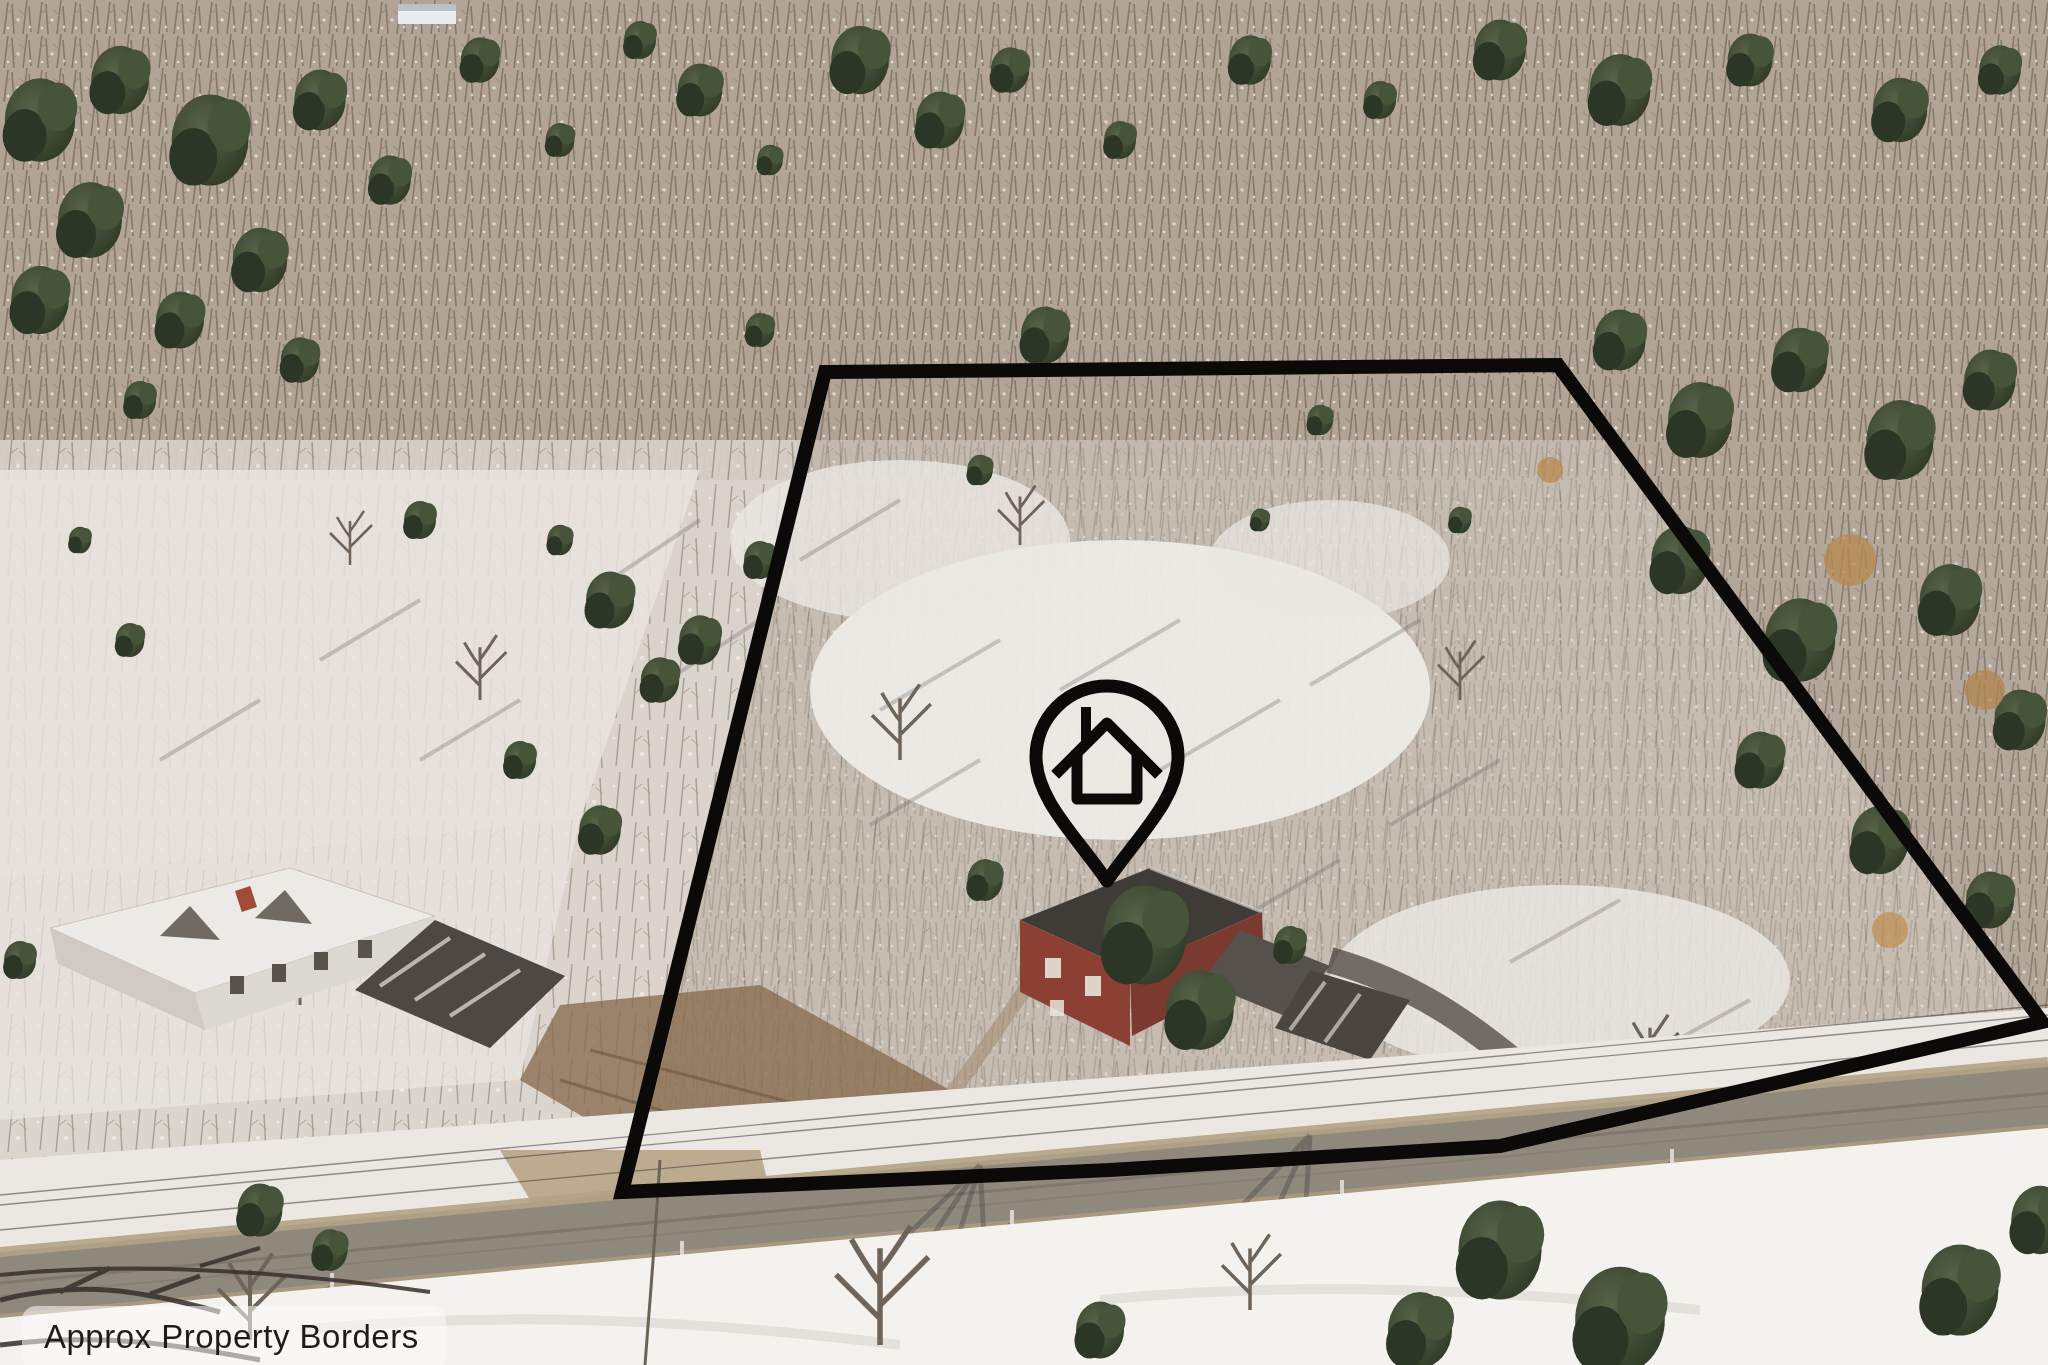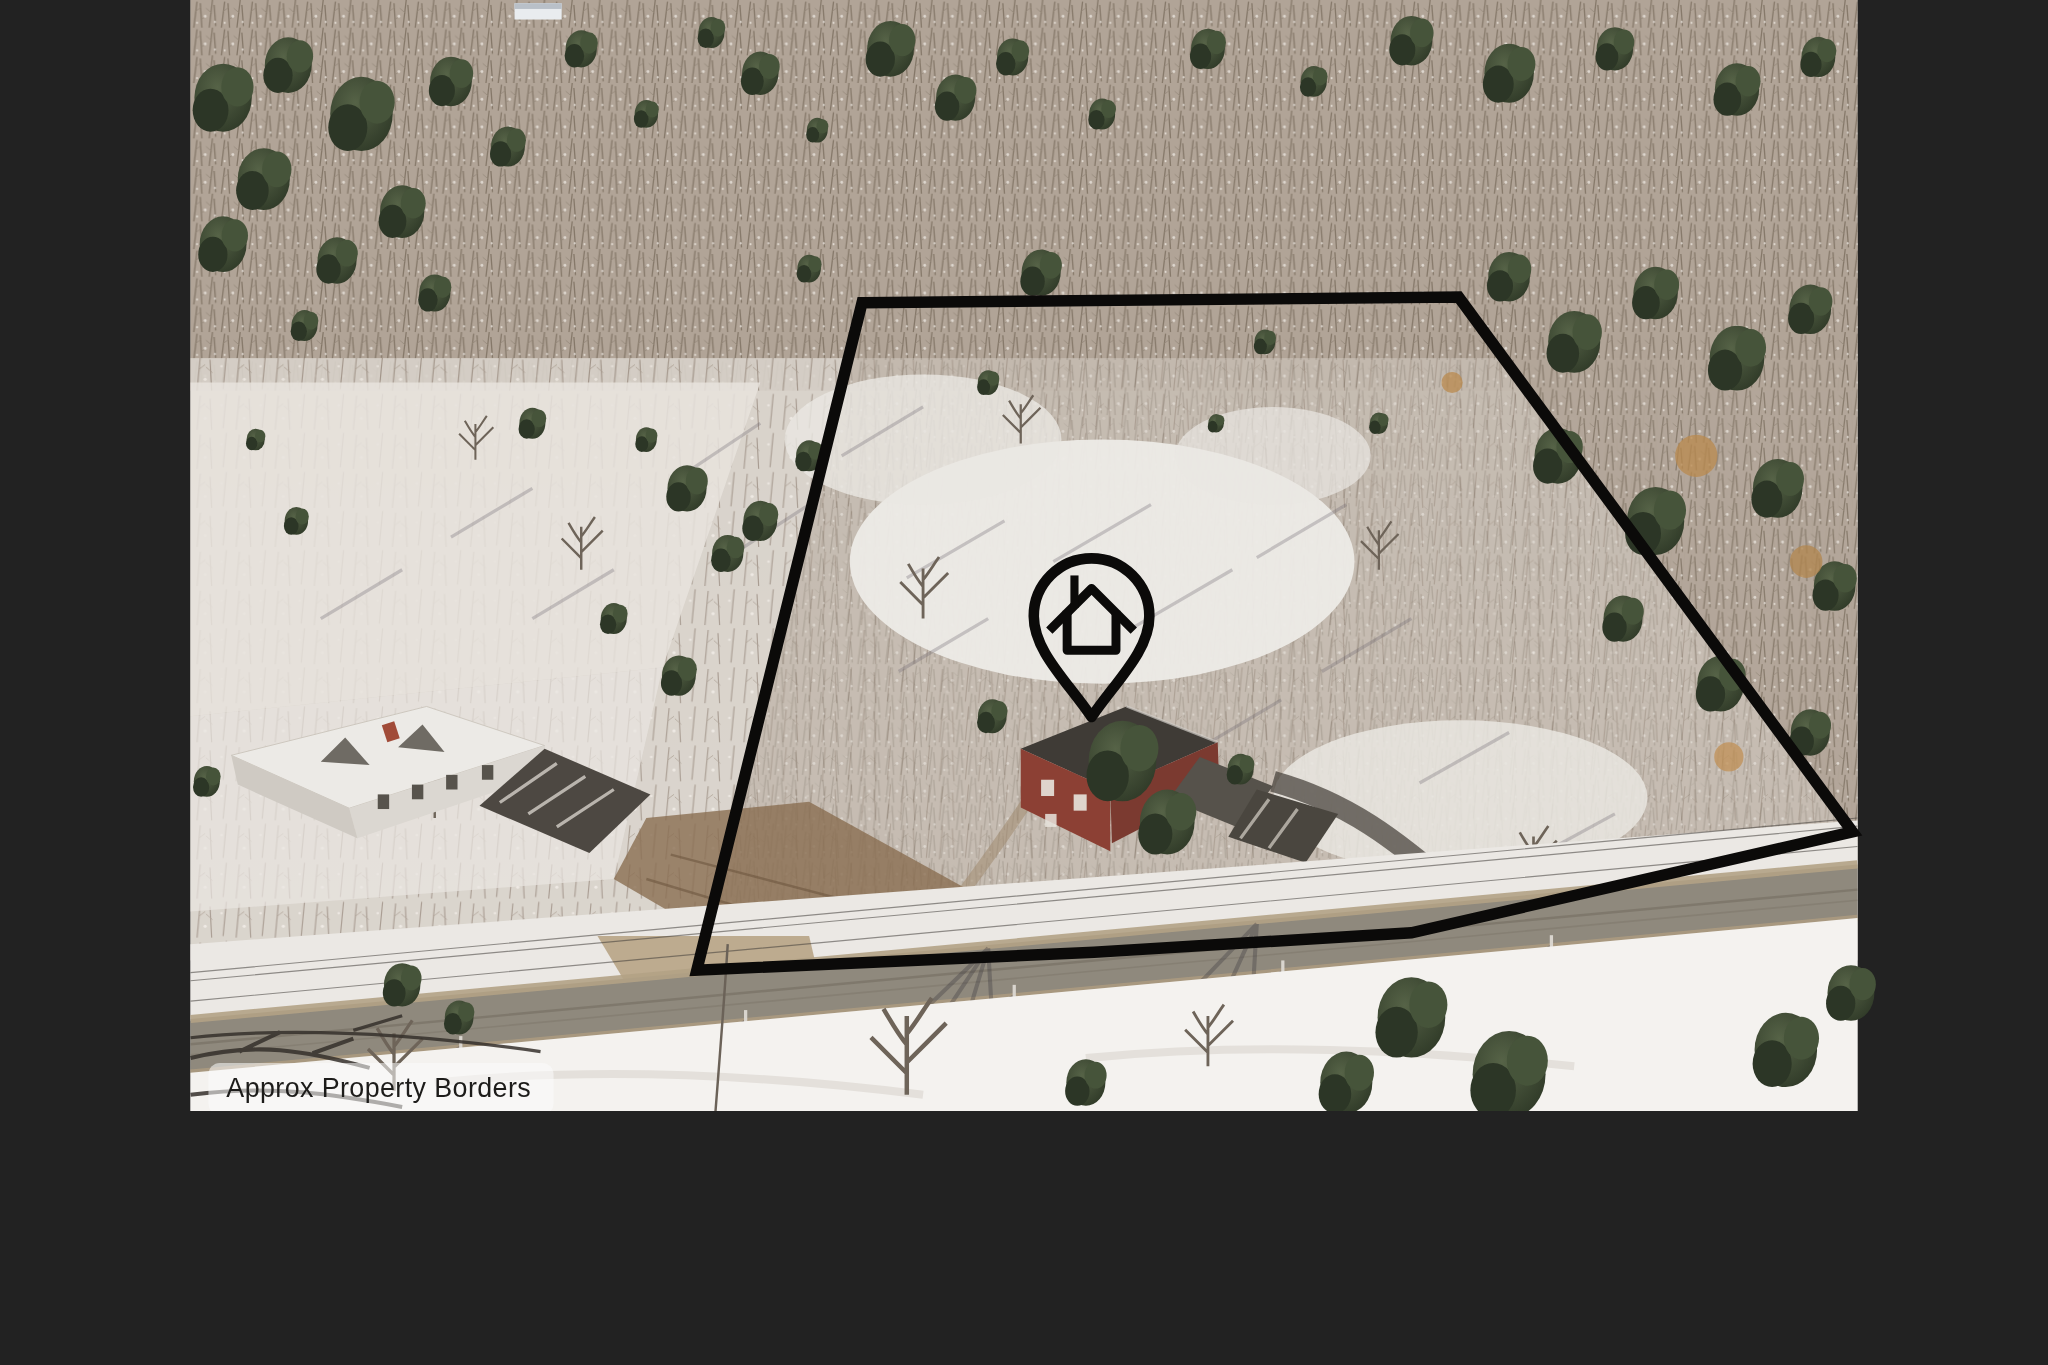--- a/index.html
+++ b/index.html
@@ -1,16 +1,16 @@
 <!DOCTYPE html>
 <html><head>
 <meta charset="utf-8">
 <style>
   html,body{margin:0;padding:0;background:#222;}
-  .stage{position:relative;width:2048px;height:1111px;overflow:hidden;font-family:"Liberation Sans",sans-serif;}
+  .stage{position:relative;width:2048px;height:1365px;overflow:hidden;font-family:"Liberation Sans",sans-serif;}
   .stage svg{display:block;width:100%;height:100%;}
   text{font-family:"Liberation Sans",sans-serif;}
 </style>
 </head>
 <body>
 
 <div class="stage">
 <svg viewBox="0 0 2048 1365" xmlns="http://www.w3.org/2000/svg">
   <defs>
     <linearGradient id="snowBase" x1="0" y1="0" x2="0" y2="1">

